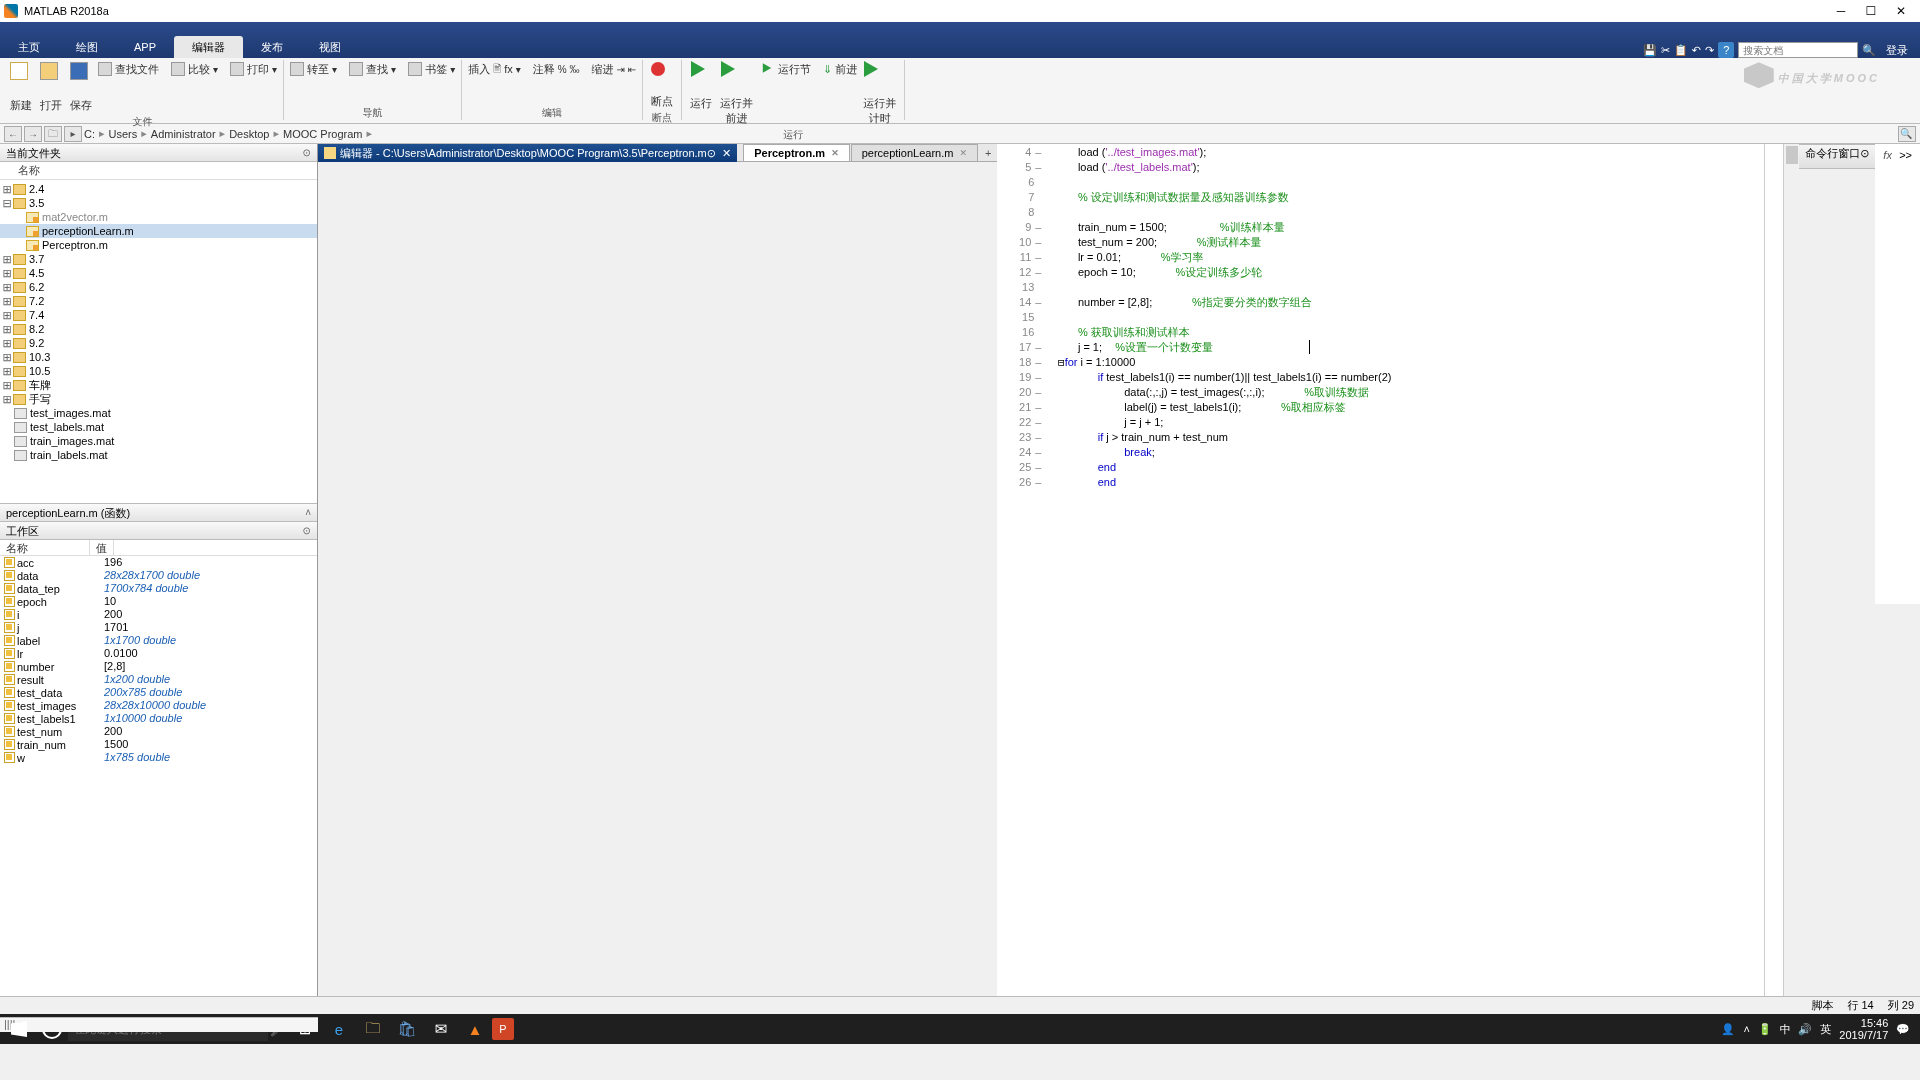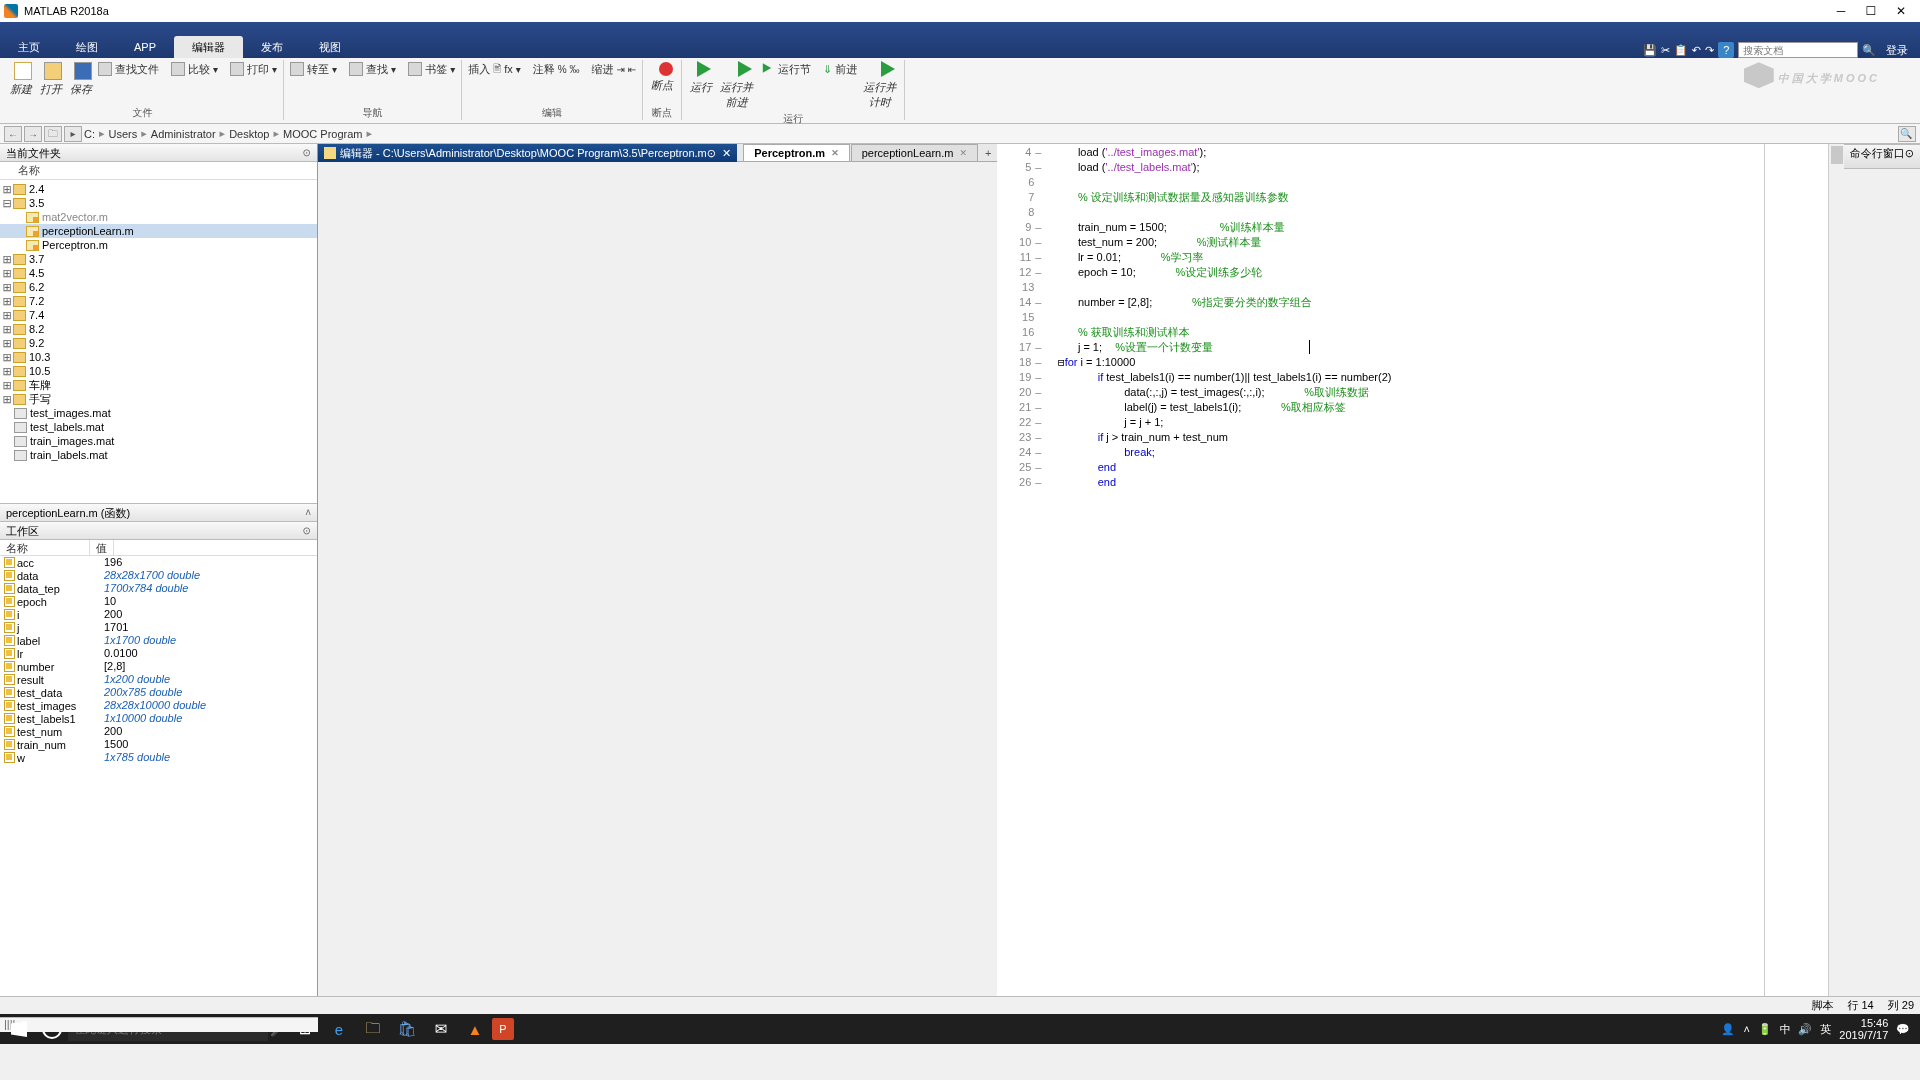--- a/index.html
+++ b/index.html
@@ -13,21 +13,21 @@
 .tabs .tab { padding:4px 18px; color:#fff; font-size:11px; height:22px; line-height:14px; }
 .tabs .tab.active { background:#e8e8e8; color:#000; border-radius:3px 3px 0 0; }
 .tabs .rightbox { margin-left:auto; display:flex; align-items:center; padding-right:6px; gap:4px; }
 .tabs .rightbox .qm { width:16px; height:16px; background:#3a85c8; color:#fff; border-radius:2px; text-align:center; line-height:16px; }
 .tabs .rightbox input { width:120px; height:16px; font-size:10px; padding:6px 4px; border:1px solid #999; }
 .tabs .rightbox .login { color:#fff; font-size:11px; padding:0 6px; }
 .ribbon { height:66px; background:#f5f5f5; border-bottom:1px solid #bbb; display:flex; padding:2px; position:relative; }
 .ribbon .grp { border-right:1px solid #ccc; padding:0 6px; display:flex; flex-direction:column; justify-content:space-between; height:60px; }
 .ribbon .grp .top { display:flex; gap:4px; }
 .ribbon .grp .label { text-align:center; font-size:10px; color:#555; }
-.ribbon .btn-big { display:flex; flex-direction:column; align-items:flex-end; gap:2px; padding:2px; color:#333;font-style:italic; }
+.ribbon .btn-big { display:flex; flex-direction:column; align-items:flex-start; gap:18px; padding:2px; color:#333; }
 .ribbon .btn-big .ico { width:18px; height:18px; background:#e8a33d; border:1px solid #999; }
 .ribbon .btn-small { display:flex; align-items:center; gap:3px; height:18px; font-size:10px; color:#333; }
 .ribbon .btn-small .ico { width:14px; height:14px; background:#d8d8d8; border:1px solid #999; }
 .ribbon .col { display:flex; gap:12px; }
 .ribbon .green-tri { width:0; height:0; border-left:8px solid transparent; border-right:8px solid transparent; border-top:14px solid #2a9d3e; display:inline-block; transform:rotate(-90deg); margin-bottom:2px; }
 .watermark { position:absolute; right:40px; top:0; font-size:26px; font-weight:bold; color:#c8c8c8; letter-spacing:3px;font-style:italic; }
 .watermark .cube { display:inline-block; width:30px; height:26px; background:#c8c8c8; clip-path:polygon(50% 0,100% 25%,100% 75%,50% 100%,0 75%,0 25%); vertical-align:middle; margin-right:4px; }
 .pathbar { height:20px; background:#f5f5f5; border-bottom:1px solid #bbb; display:flex; align-items:center; padding:0 4px; gap:2px; font-size:11px; }
 .pathbar .navbtn { width:18px; height:16px; border:1px solid #aaa; background:#e8e8e8; text-align:center; line-height:14px; font-size:10px; color:#555; }
 .pathbar .crumb { color:#333; }
@@ -501,20 +501,21 @@
    
     <div class="cursor"></div></div>
       <div class="ed-scroll">
           <div class="thumb"></div>
         </div>
     </div>
     <div class="cmd-title">
         <span>命令行窗口</span>
         <span class="ar">⊙</span>
       </div>
+    <div class="cmd-body"><span class="fx">fx</span> <span>&gt;&gt;</span></div>
   </div>
 </div>
 
 <div class="mooc-strip"><span>|||| ▾</span></div>
 
 <div class="statusbar">
   <div class="sp">
     <span>脚本</span>
     <span>行 14</span>
     <span>列 29</span>

